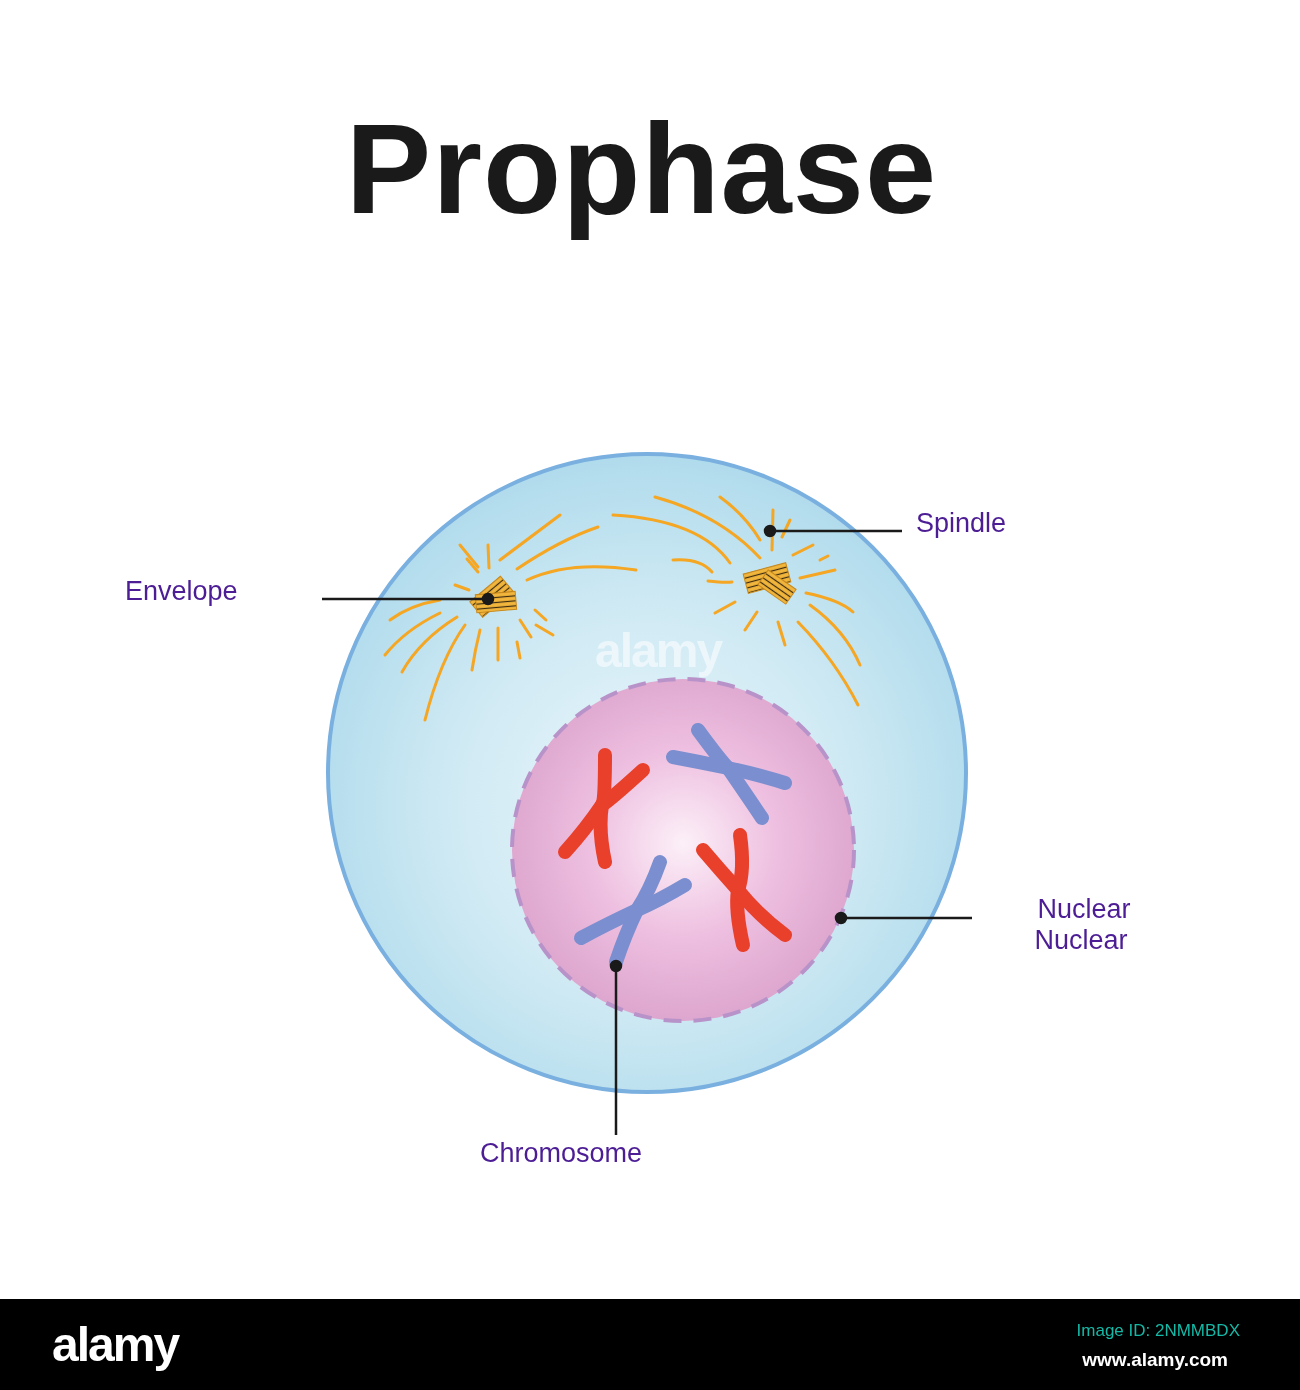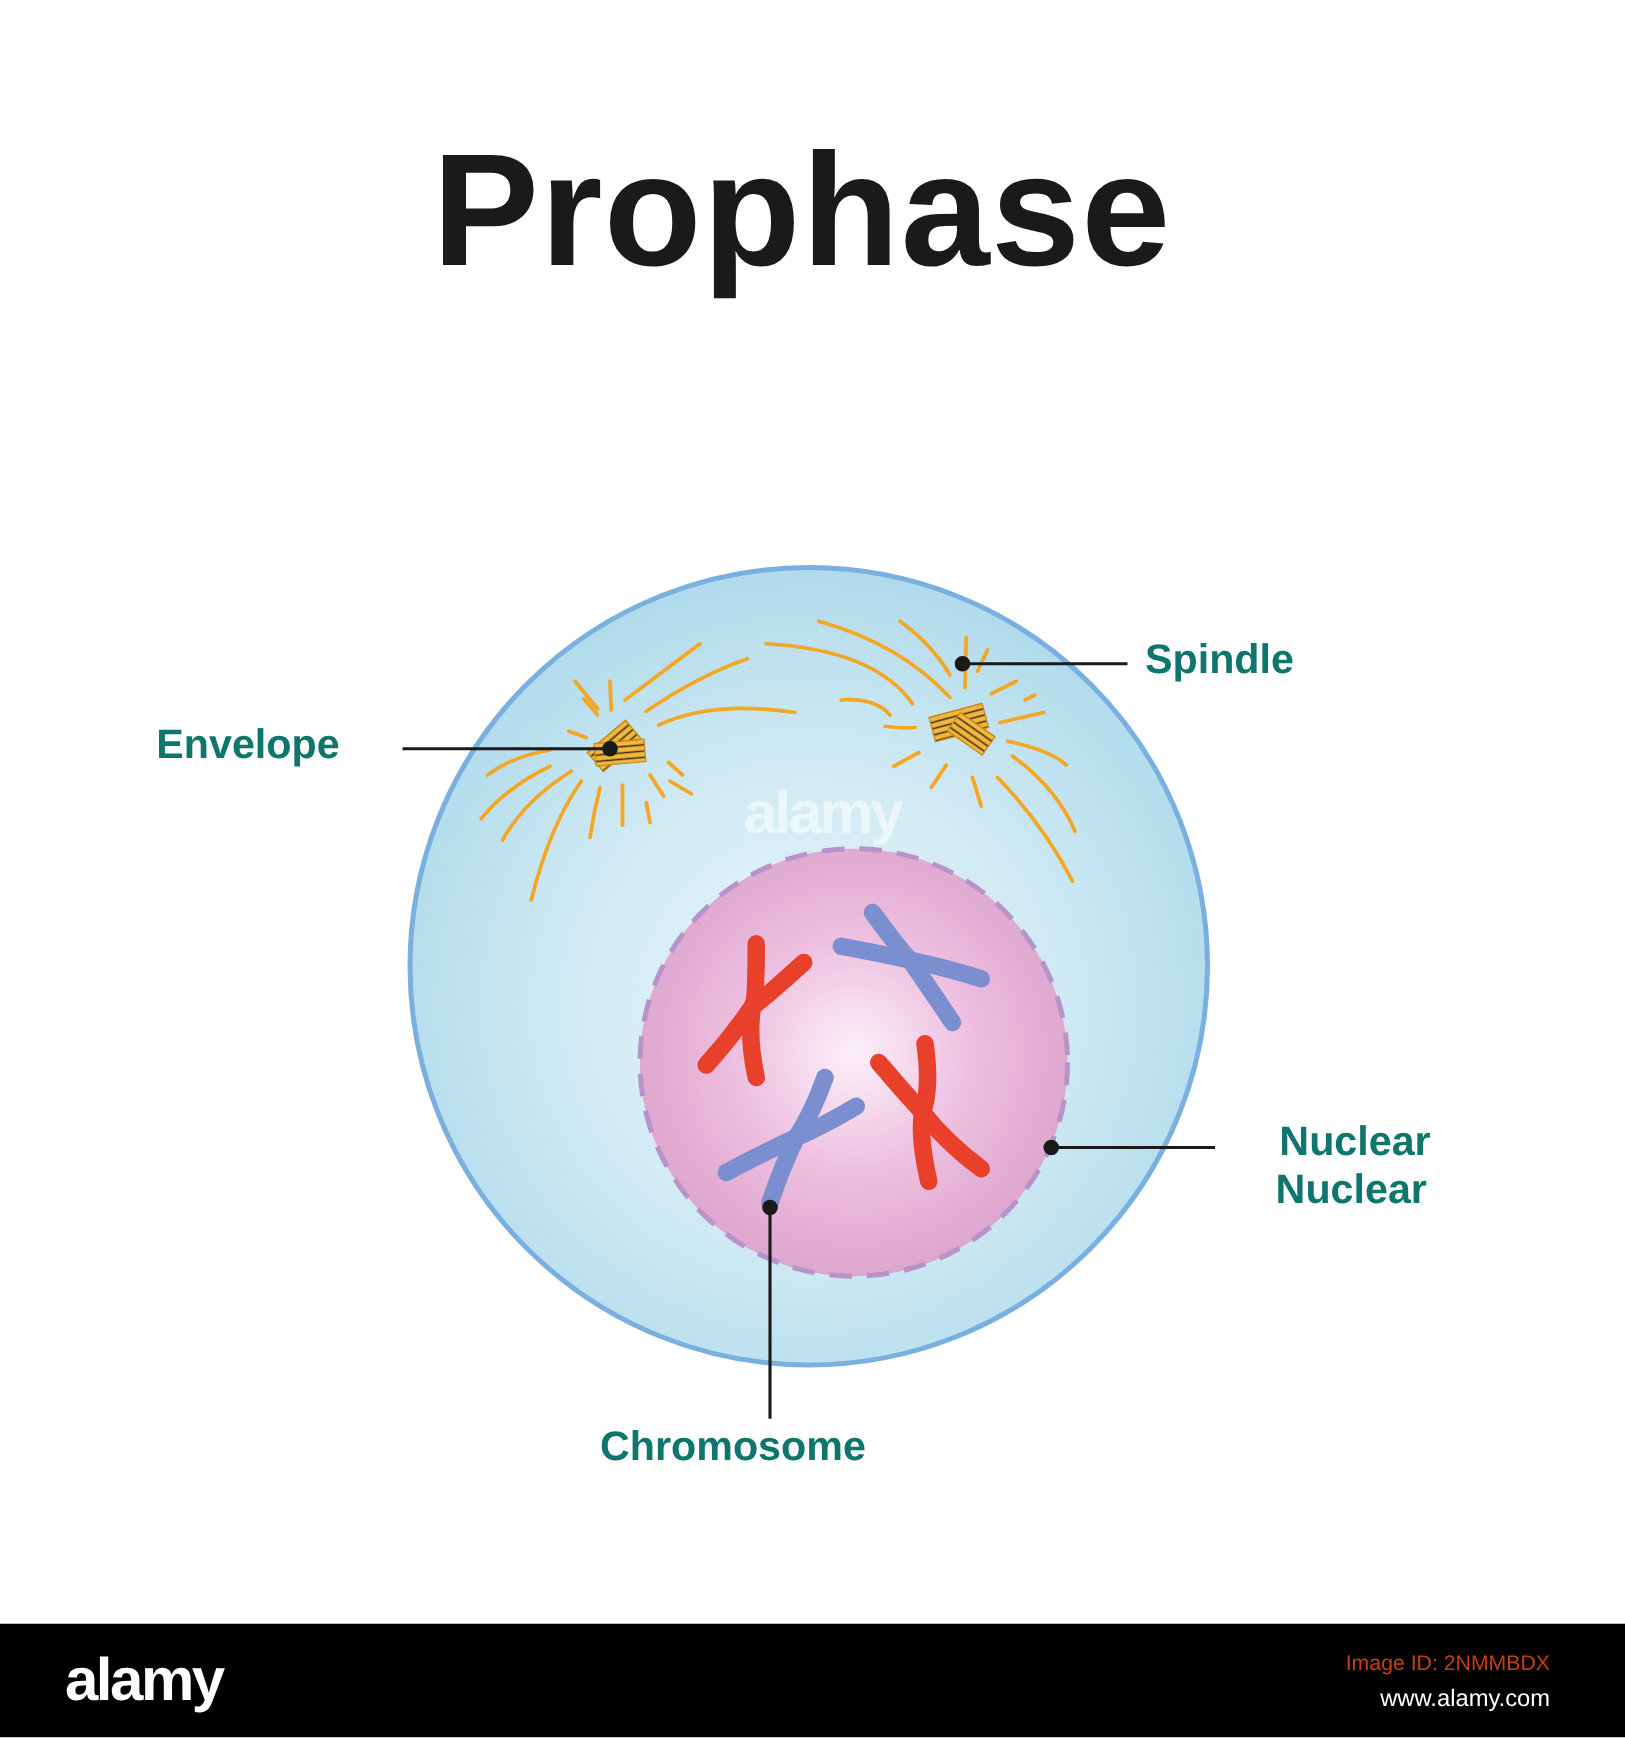--- a/index.html
+++ b/index.html
@@ -1,23 +1,23 @@
 <!DOCTYPE html>
 <html><head>
 <meta charset="utf-8">
 <style>
   html, body { margin: 0; padding: 0; }
   body { width: 1300px; height: 1390px; background: #ffffff; position: relative; overflow: hidden; font-family: "Liberation Sans", sans-serif; }
   .title { position: absolute; left: 0; top: 105px; width: 1283px; text-align: center; font-size: 128px; font-weight: bold; color: #1a1a1a; letter-spacing: 1px; line-height: 1; }
   svg.diagram { position: absolute; left: 0; top: 0; }
-  .label { position: absolute; font-size: 33px; font-weight: bold; color: #0f766e; line-height: 1.15; }
+  .label { position: absolute; font-size: 27px; font-weight: normal; color: #4c1d95; line-height: 1.15; }
   .footer { position: absolute; left: 0; top: 1299px; width: 1300px; height: 91px; background: #000; }
   .footer-logo { position: absolute; left: 52px; top: 18px; color: #fff; font-size: 48px; font-weight: bold; letter-spacing: -2px; font-family: "Liberation Sans", sans-serif; }
-  .footer-id { position: absolute; right: 60px; top: 22px; color: #c2410c; font-size: 17px; text-align: right; }
-  .footer-url { position: absolute; right: 60px; top: 50px; color: #fff; font-size: 19px; font-weight: normal; text-align: right; }
+  .footer-id { position: absolute; right: 60px; top: 22px; color: #14b8a6; font-size: 17px; text-align: right; }
+  .footer-url { position: absolute; right: 72px; top: 50px; color: #fff; font-size: 19px; font-weight: bold; text-align: right; }
   .wm { position: absolute; color: rgba(255,255,255,0.55); font-weight: bold; font-size: 48px; letter-spacing: -2px; }
 </style>
 </head>
 <body>
 
 <div class="title">Prophase</div>
 
 <svg class="diagram" width="1300" height="1300" viewBox="0 0 1300 1300">
   <defs>
     <radialGradient id="cellGrad" cx="0.5" cy="0.55" r="0.55">

